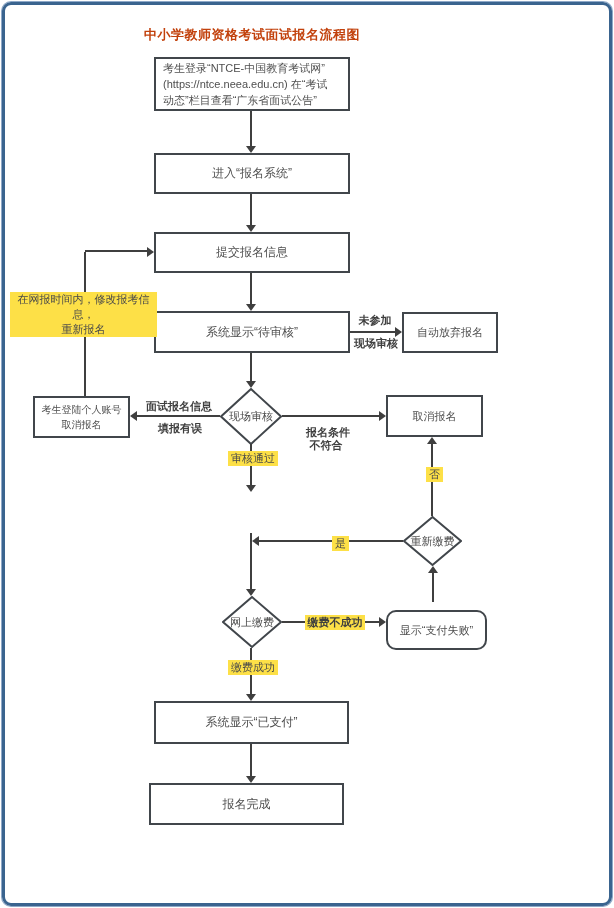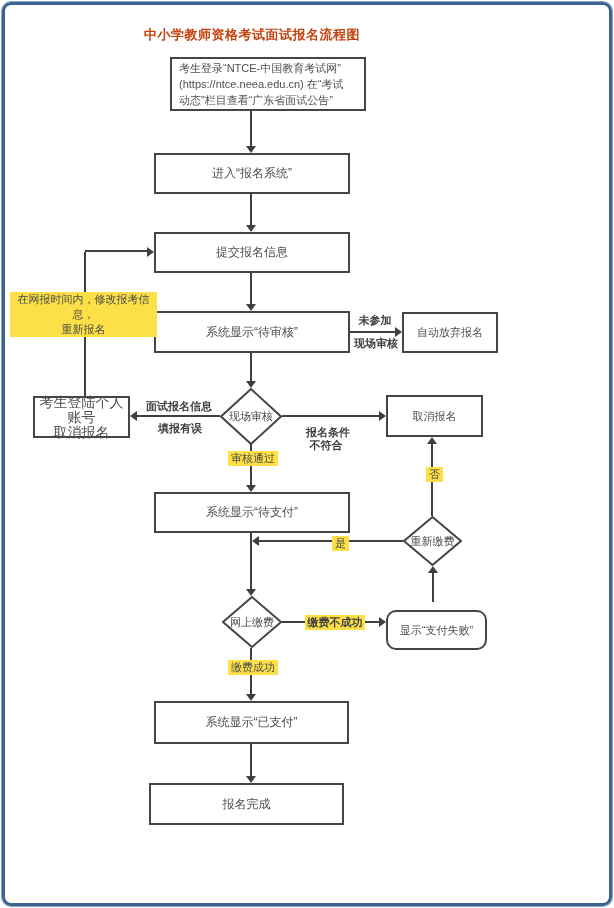--- a/index.html
+++ b/index.html
@@ -15,23 +15,23 @@
   .title{
     position:absolute;left:132px;top:26px;width:240px;height:18px;
     font-size:13px;font-weight:bold;color:#c2410c;text-align:center;letter-spacing:0.5px;
   }
   .box{
     position:absolute;box-sizing:border-box;background:#ffffff;
     border:2px solid #41464B;color:#4F4F4F;
     display:flex;align-items:center;justify-content:center;
     text-align:center;font-size:12px;line-height:17px;white-space:pre-line;
   }
-  .box.ta-l{text-align:left;justify-content:flex-start;padding:0 7px;font-size:11px;line-height:16px;margin-left:16px;}
+  .box.ta-l{text-align:left;justify-content:flex-start;padding:0 7px;font-size:11px;line-height:16px;}
   .box.sm{font-size:11px;line-height:15px;}
-  .box.xs{font-size:14px;line-height:15px;}
+  .box.xs{font-size:10px;line-height:15px;}
   .diamond{position:absolute;}
   .diamond svg{position:absolute;left:0;top:0;}
   .diamond span{
     position:absolute;left:0;top:0;width:100%;height:100%;
     display:flex;align-items:center;justify-content:center;
     font-size:11px;color:#4A4A4A;
   }
   .vl{position:absolute;width:2px;background:#3F3F3F;}
   .hl{position:absolute;height:2px;background:#3F3F3F;}
   .arr{position:absolute;width:0;height:0;border:solid transparent;}
@@ -63,21 +63,20 @@
   <div class="box ta-l" style="left:154px;top:57px;width:196px;height:54px;">考生登录“NTCE-中国教育考试网”
 (https://ntce.neea.edu.cn) 在“考试
 动态”栏目查看“广东省面试公告”</div>
   <div class="box" style="left:154px;top:153px;width:196px;height:41px;">进入“报名系统”</div>
   <div class="box" style="left:154px;top:232px;width:196px;height:41px;">提交报名信息</div>
   <div class="box" style="left:154px;top:311px;width:196px;height:42px;">系统显示“待审核”</div>
   <div class="box sm" style="left:402px;top:312px;width:96px;height:41px;">自动放弃报名</div>
   <div class="box xs" style="left:33px;top:396px;width:97px;height:42px;">考生登陆个人账号
 取消报名</div>
   <div class="box sm" style="left:386px;top:395px;width:97px;height:42px;">取消报名</div>
-  <div class="box" style="left:154px;top:492px;width:196px;height:41px;">系统显示“待支付”</div>
   <div class="box sm" style="left:386px;top:610px;width:101px;height:40px;border-radius:10px;">显示“支付失败”</div>
   <div class="box" style="left:154px;top:701px;width:195px;height:43px;">系统显示“已支付”</div>
   <div class="box" style="left:149px;top:783px;width:195px;height:42px;">报名完成</div>
 
   <div class="diamond" style="left:220px;top:388px;width:62px;height:57px;">
     <svg width="62" height="57" viewBox="0 0 62 57">
       <polygon points="31,1 61,28.5 31,56 1,28.5" fill="#ffffff" stroke="#41464B" stroke-width="2"></polygon>
     </svg>
     <span>现场审核</span>
   </div>

